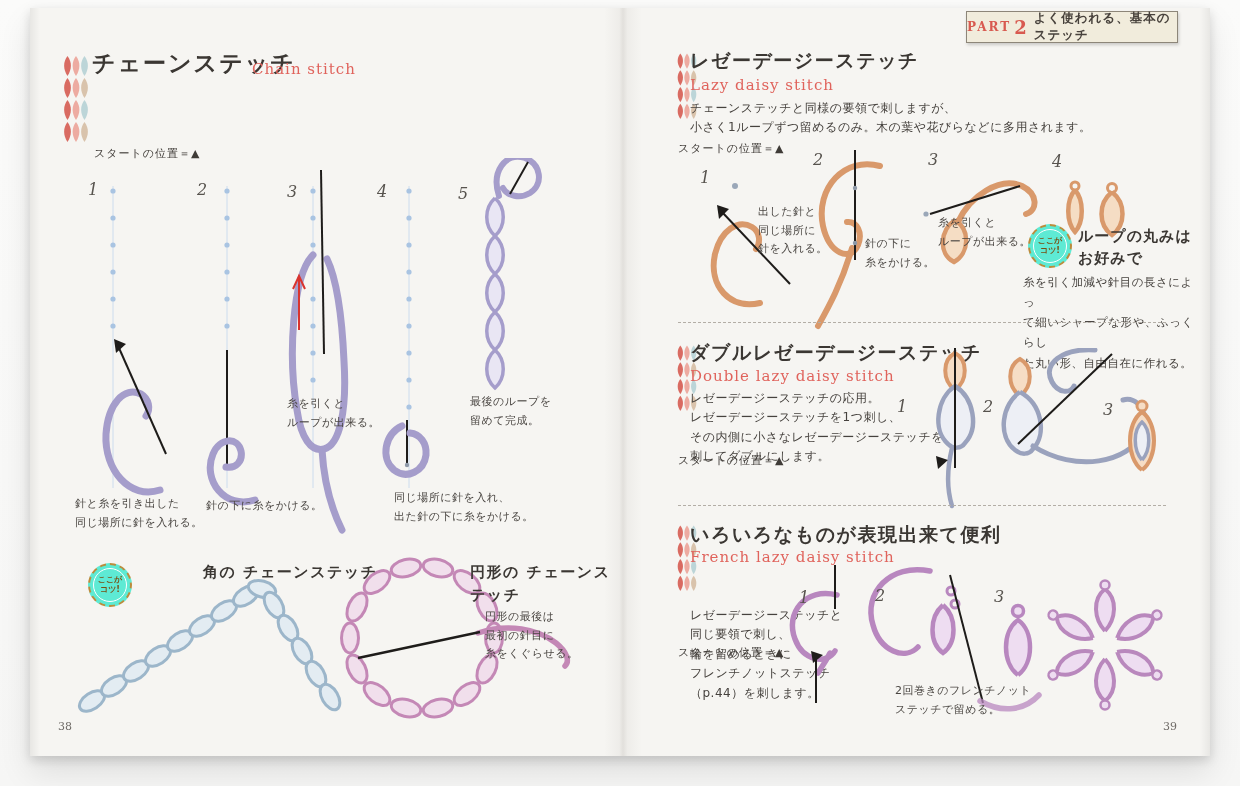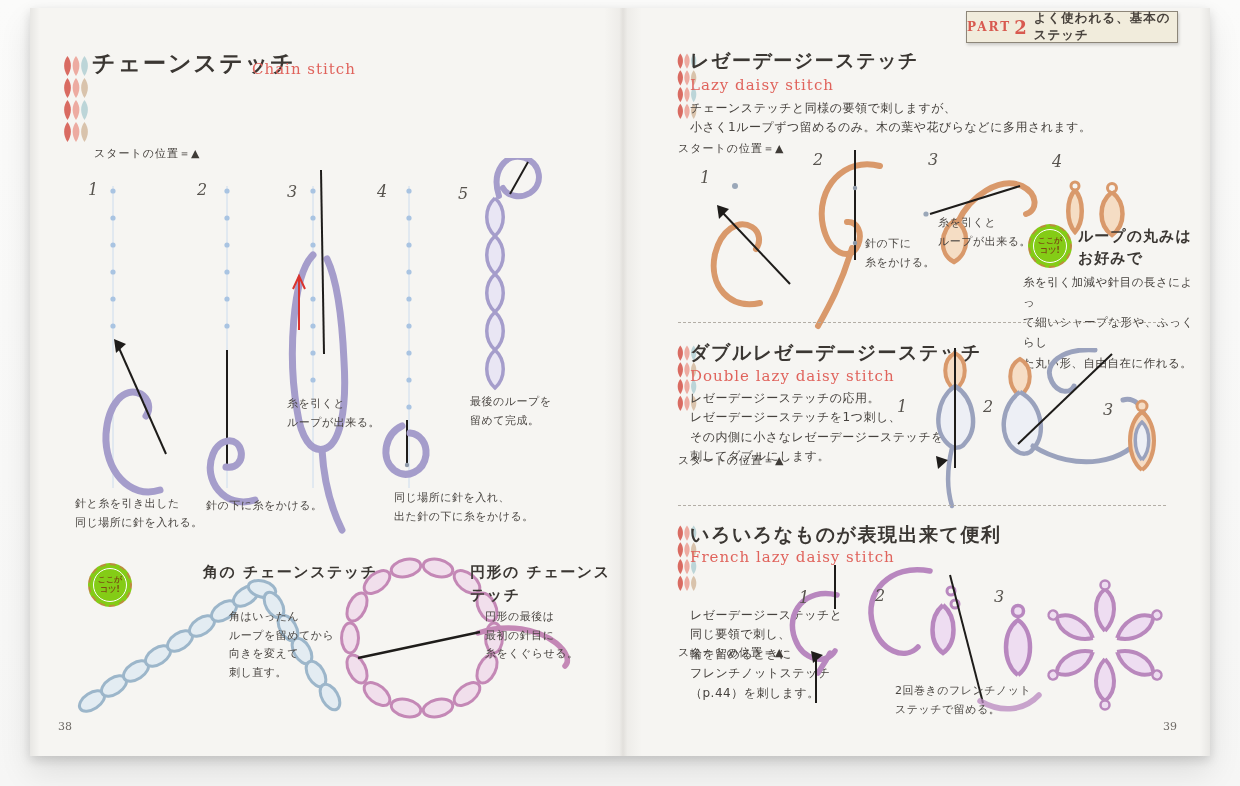--- a/index.html
+++ b/index.html
@@ -34,21 +34,21 @@
   .body-text{font-size:12px;color:#46423e;line-height:1.62;letter-spacing:.5px;}
   .cap{font-size:11px;color:#4a4642;line-height:1.7;letter-spacing:.5px;}
   .startlbl{font-size:11px;color:#3f3b37;letter-spacing:1px;}
   .stepnum{font-family:"DejaVu Serif",serif;font-style:italic;font-size:16px;color:#57534e;}
   .subhead{font-size:15px;font-weight:bold;color:#3b3733;line-height:1.55;letter-spacing:1.5px;}
   .pagenum{font-size:11px;color:#6e6a66;font-family:"DejaVu Serif",serif;}
   .divider{border-top:1.5px dashed #b3aea6;height:0;}
 
   .tip-badge{
     width:44px;height:44px;border-radius:50%;
-    background:#84cc16;border:2px dashed #bb8c3c;box-sizing:border-box;
+    background:#5eead4;border:2px dashed #bb8c3c;box-sizing:border-box;
   }
   .tip-badge-inner{
     position:absolute;inset:3px;border:1px solid #fff;border-radius:50%;
     display:flex;align-items:center;justify-content:center;text-align:center;
     font-size:8px;font-weight:bold;color:#7a4f13;line-height:1.2;white-space:pre-line;letter-spacing:0;
   }
   .tip-title{font-size:15px;font-weight:bold;color:#3b3733;line-height:1.45;letter-spacing:1px;white-space:pre-line;}
   .tip-body{font-size:11.5px;color:#46423e;line-height:1.75;letter-spacing:.5px;white-space:pre-line;}
 
   .banner{
@@ -226,24 +226,20 @@
       <path d="M408,80 C438,70 468,76 486,90 C497,99 500,108 495,113" fill="none" stroke="#c488b6" stroke-width="5.5" stroke-linecap="round"></path>
       <line x1="288" y1="105" x2="410" y2="79" stroke="#1e1c1a" stroke-width="2.4"></line>
     </svg>
 
     <div class="abs tip-badge" style="left:58px;top:555px;">
       <div class="tip-badge-inner">ここが
 コツ!</div>
     </div>
     <div class="abs subhead" style="left:173px;top:553px;">角の
 チェーンステッチ</div>
-    <div class="abs cap pre" style="left:199px;top:600px;">角はいったん
-ループを留めてから
-向きを変えて
-刺し直す。</div>
     <div class="abs cap pre" style="left:455px;top:600px;">円形の最後は
 最初の針目に
 糸をくぐらせる。</div>
     <div class="abs subhead" style="left:440px;top:553px;">円形の
 チェーンステッチ</div>
 
     <div class="abs pagenum" style="left:28px;top:712px;">38</div>
   </div>
 
   <div class="page page-right">
@@ -308,20 +304,23 @@
         <path d="M442,44 C428,55 428,77 442,87 C456,77 456,55 442,44" fill="#f5ddc4" stroke="#d9996b" stroke-width="4.5"></path>
         <circle cx="442" cy="40" r="4.5" fill="none" stroke="#d9996b" stroke-width="3"></circle>
       </g>
     </svg>
 
     <div class="abs stepnum" style="left:80px;top:160px;">1</div>
     <div class="abs stepnum" style="left:193px;top:142px;">2</div>
     <div class="abs stepnum" style="left:308px;top:142px;">3</div>
     <div class="abs stepnum" style="left:432px;top:144px;">4</div>
 
+    <div class="abs cap pre" style="left:138px;top:195px;">出した針と
+同じ場所に
+針を入れる。</div>
     <div class="abs cap pre" style="left:245px;top:227px;">針の下に
 糸をかける。</div>
     <div class="abs cap pre" style="left:318px;top:206px;">糸を引くと
 ループが出来る。</div>
 
     <div class="abs tip-badge" style="left:408px;top:216px;">
       <div class="tip-badge-inner">ここが
 コツ!</div>
     </div>
     <div class="abs tip-title" style="left:458px;top:218px;">ループの丸みは

